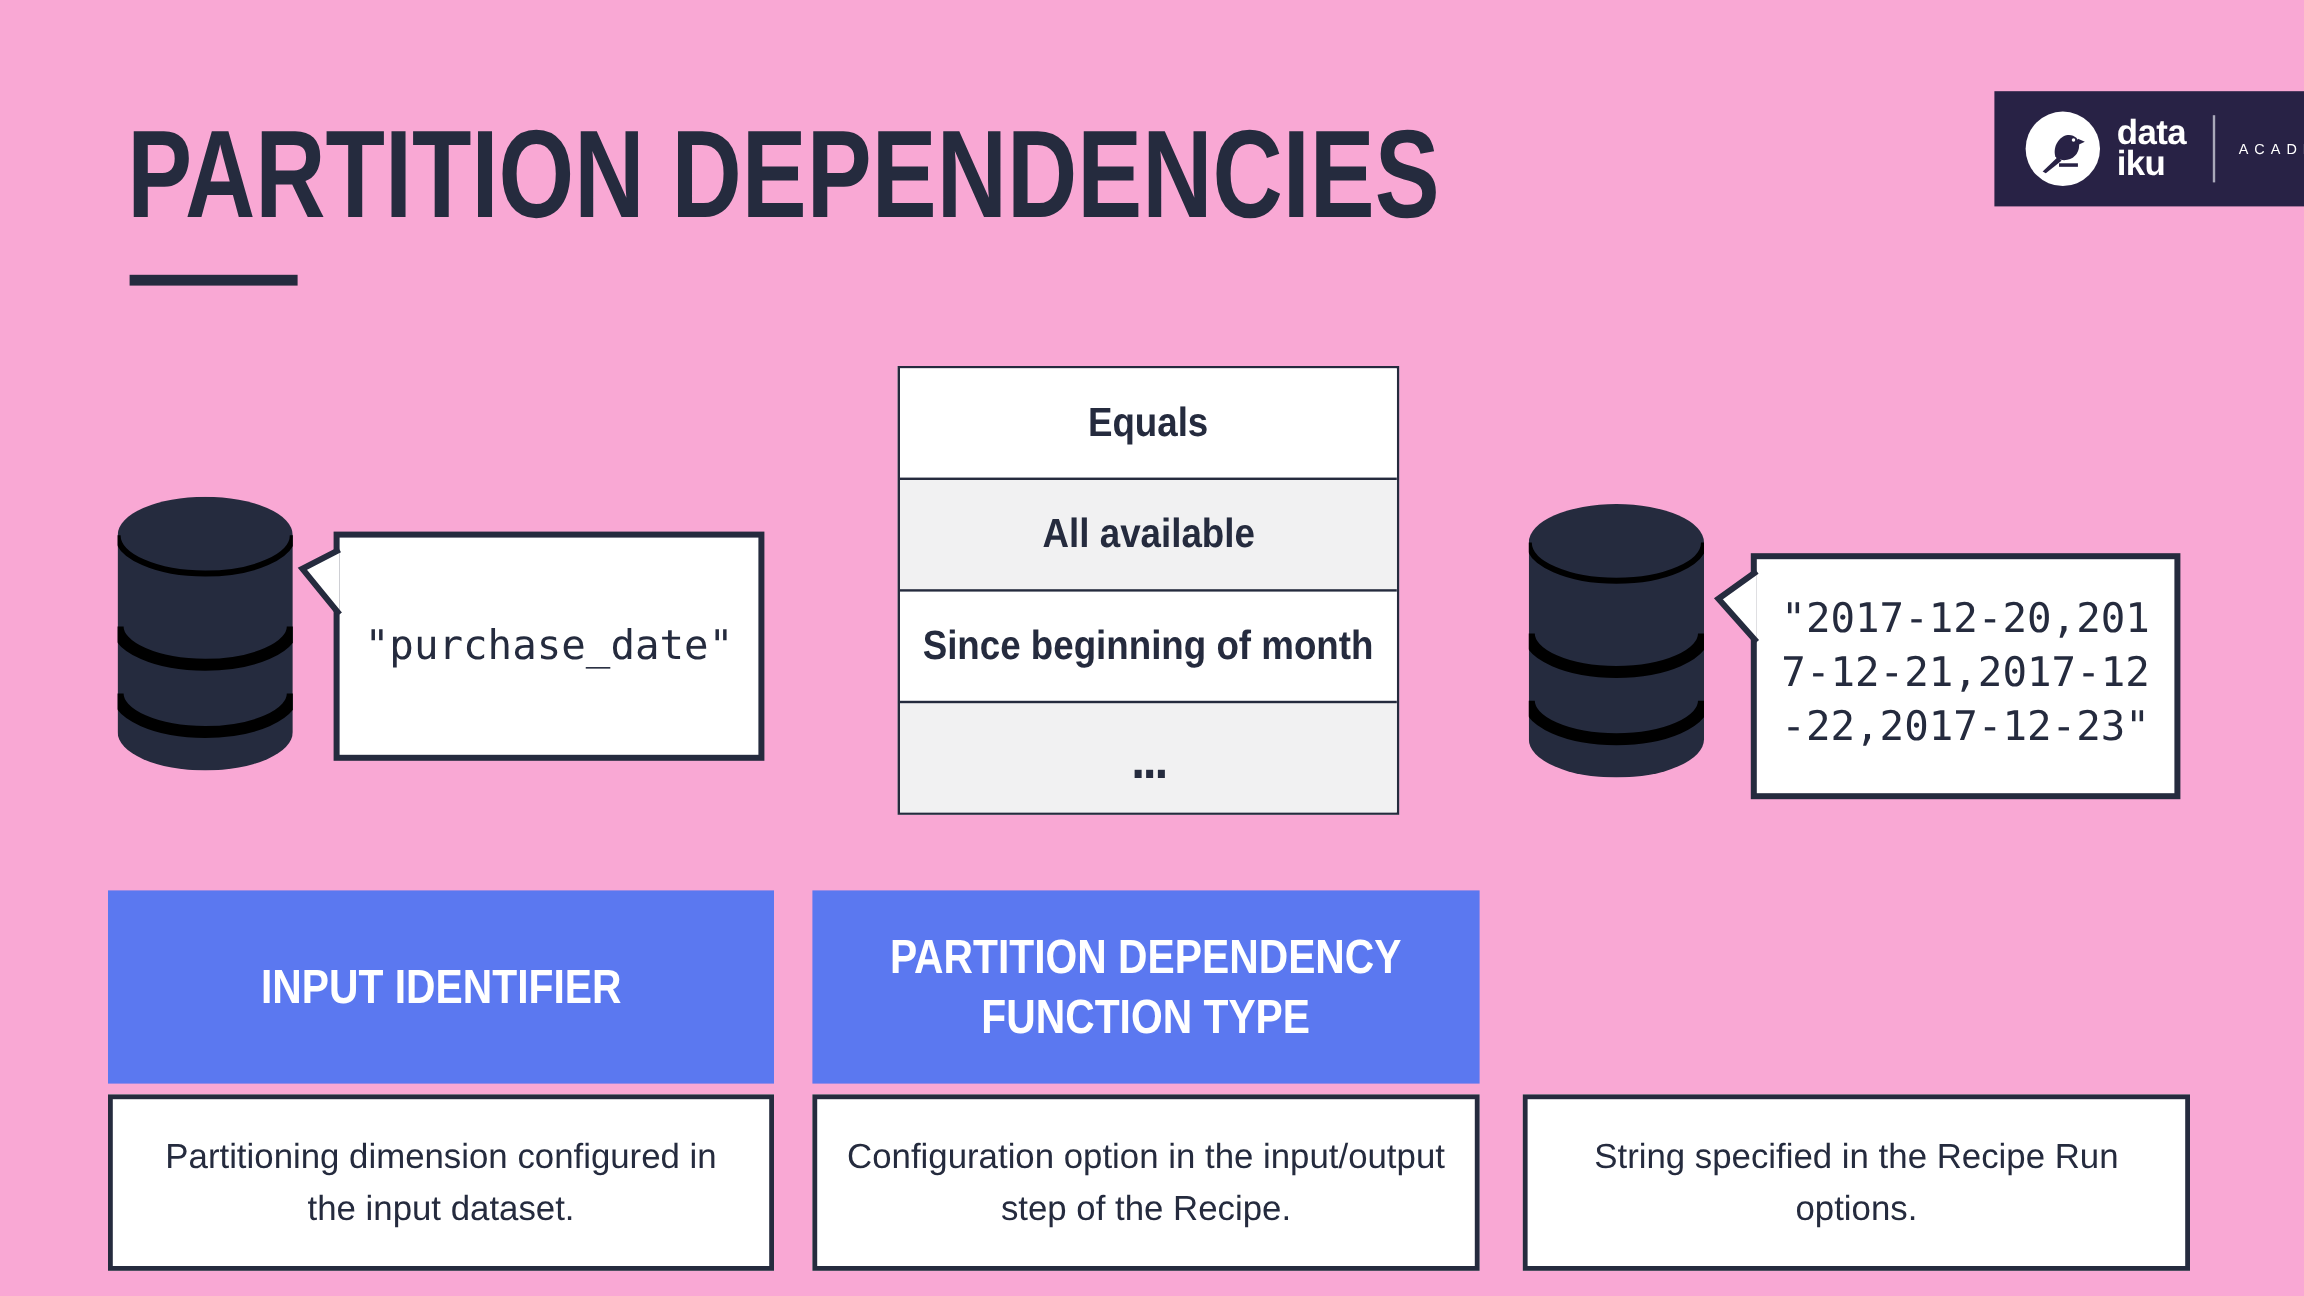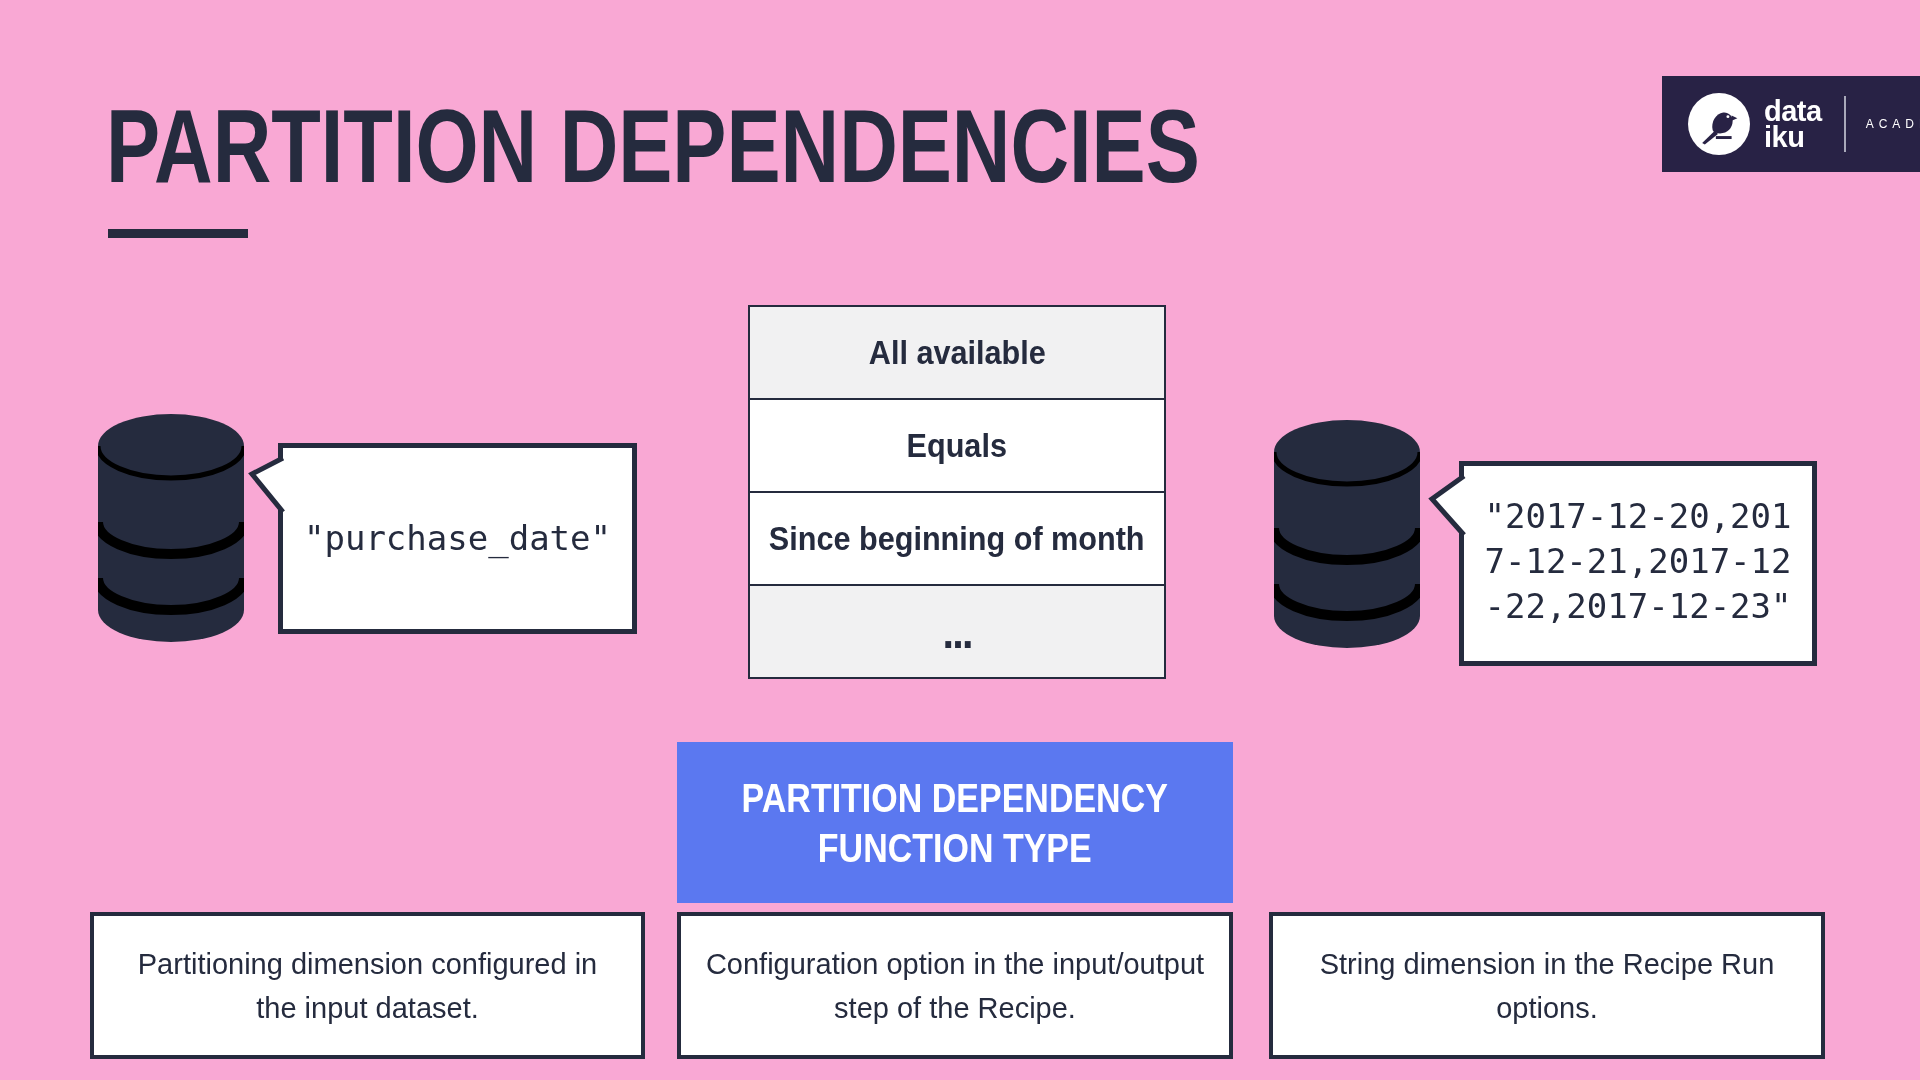--- a/index.html
+++ b/index.html
@@ -140,25 +140,25 @@
     <path d="M0,164 A73,32 0 0 0 146,164" fill="none" stroke="#000000" stroke-width="10"></path>
   </svg>
 
   <svg class="bubble-svg left" width="396" height="198" viewBox="0 0 396 198">
     <rect x="34.5" y="4.5" width="354" height="186" fill="#ffffff" stroke="#252b3e" stroke-width="5"></rect>
     <path d="M37,17 L6,33 L37,71" fill="#ffffff" stroke="#252b3e" stroke-width="5" stroke-linejoin="miter"></path>
   </svg>
   <div class="bubble-text left">"purchase_date"</div>
 
   <div class="fn-list">
+    <div class="fn-row">
+      <span class="fn-text">Equals</span>
+    </div>
     <div class="fn-row alt">
       <span class="fn-text">All available</span>
-    </div>
-    <div class="fn-row">
-      <span class="fn-text">Equals</span>
     </div>
     <div class="fn-row">
       <span class="fn-text">Since beginning of month</span>
     </div>
     <div class="fn-row alt ellipsis-row">
       <span class="fn-text">...</span>
     </div>
   </div>
 
   <svg class="db db-right" width="146" height="228" viewBox="0 0 146 228">
@@ -171,30 +171,36 @@
   <svg class="bubble-svg right" width="394" height="214" viewBox="0 0 394 214">
     <rect x="34.5" y="4.5" width="353" height="200" fill="#ffffff" stroke="#252b3e" stroke-width="5"></rect>
     <path d="M37,17 L5,40 L37,76" fill="#ffffff" stroke="#252b3e" stroke-width="5" stroke-linejoin="miter"></path>
   </svg>
   <div class="bubble-text right">
     <span>"2017-12-20,201</span>
     <span>7-12-21,2017-12</span>
     <span>-22,2017-12-23"</span>
   </div>
 
+  <div class="col-header c1">
+    <div class="hdr-lines">
+      <span class="hdr-line">INPUT IDENTIFIER</span>
+      <span class="hdr-line"></span>
+    </div>
+  </div>
   <div class="col-header c2">
     <div class="hdr-lines">
       <span class="hdr-line">PARTITION DEPENDENCY</span>
       <span class="hdr-line">FUNCTION TYPE</span>
     </div>
   </div>
 
   <div class="col-desc c1">
     <span class="desc-text">Partitioning dimension configured in the input dataset.</span>
   </div>
   <div class="col-desc c2">
     <span class="desc-text">Configuration option in the input/output step of the Recipe.</span>
   </div>
   <div class="col-desc c3">
-    <span class="desc-text">String dimension in the Recipe Run options.</span>
+    <span class="desc-text">String specified in the Recipe Run options.</span>
   </div>
 
 </div>
 
 </body></html>

